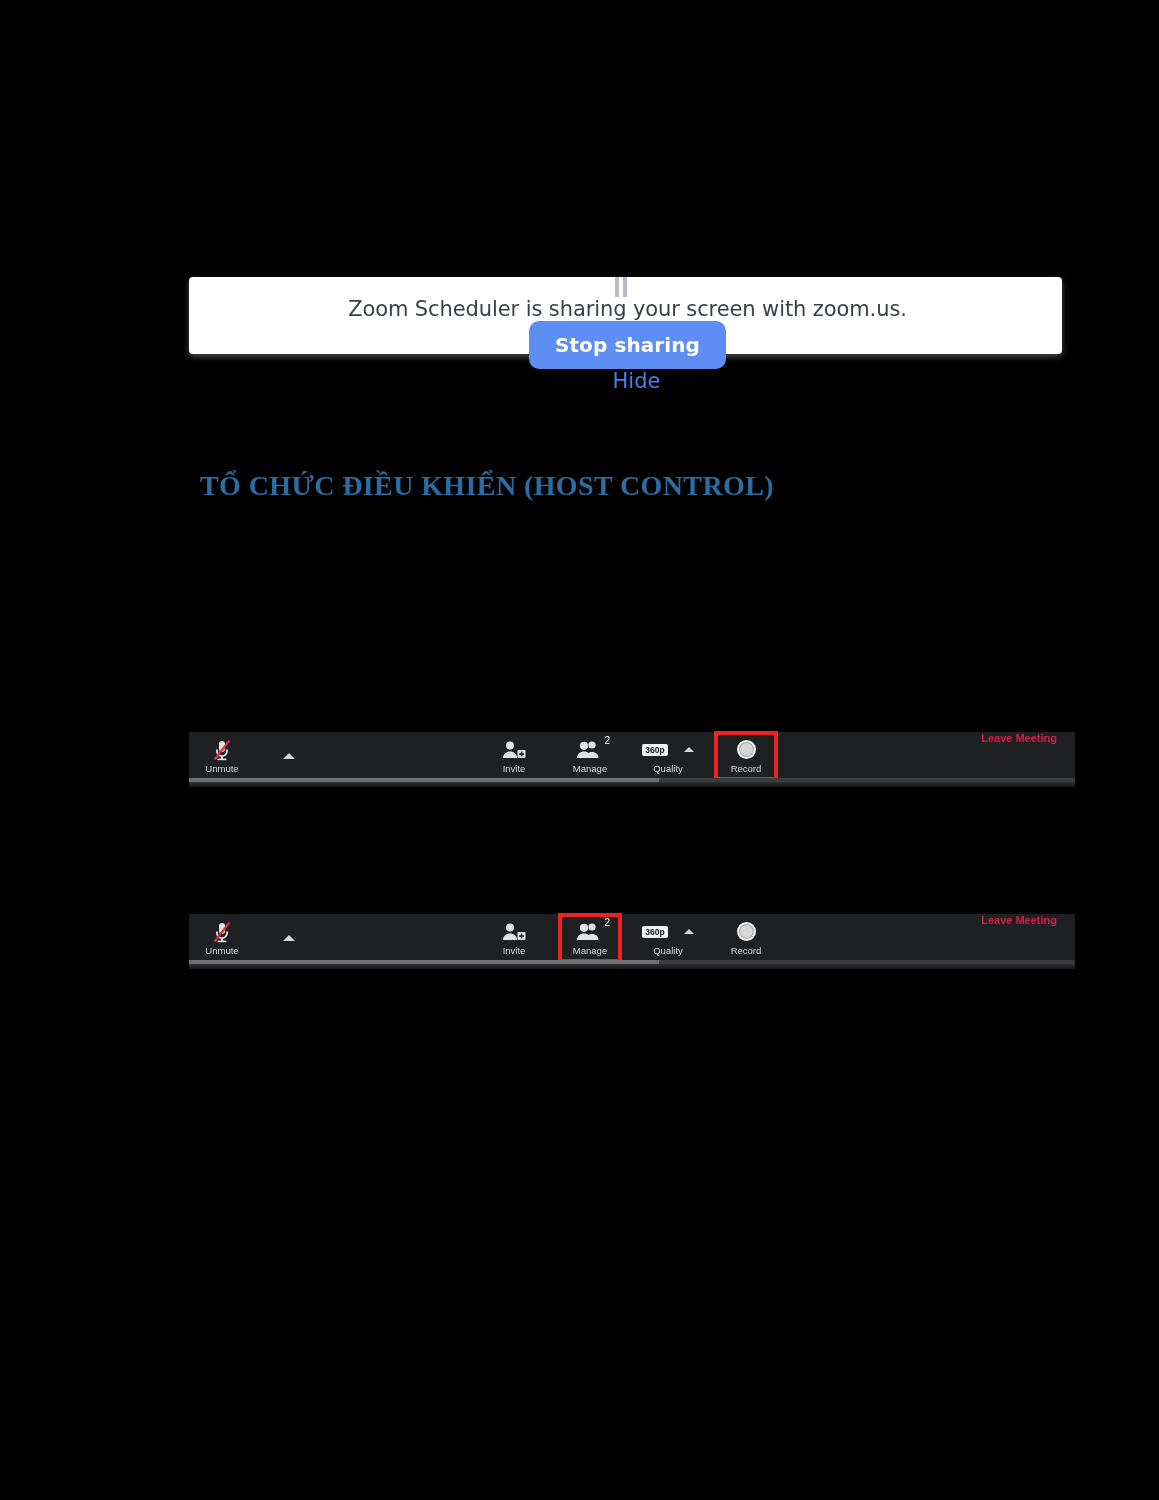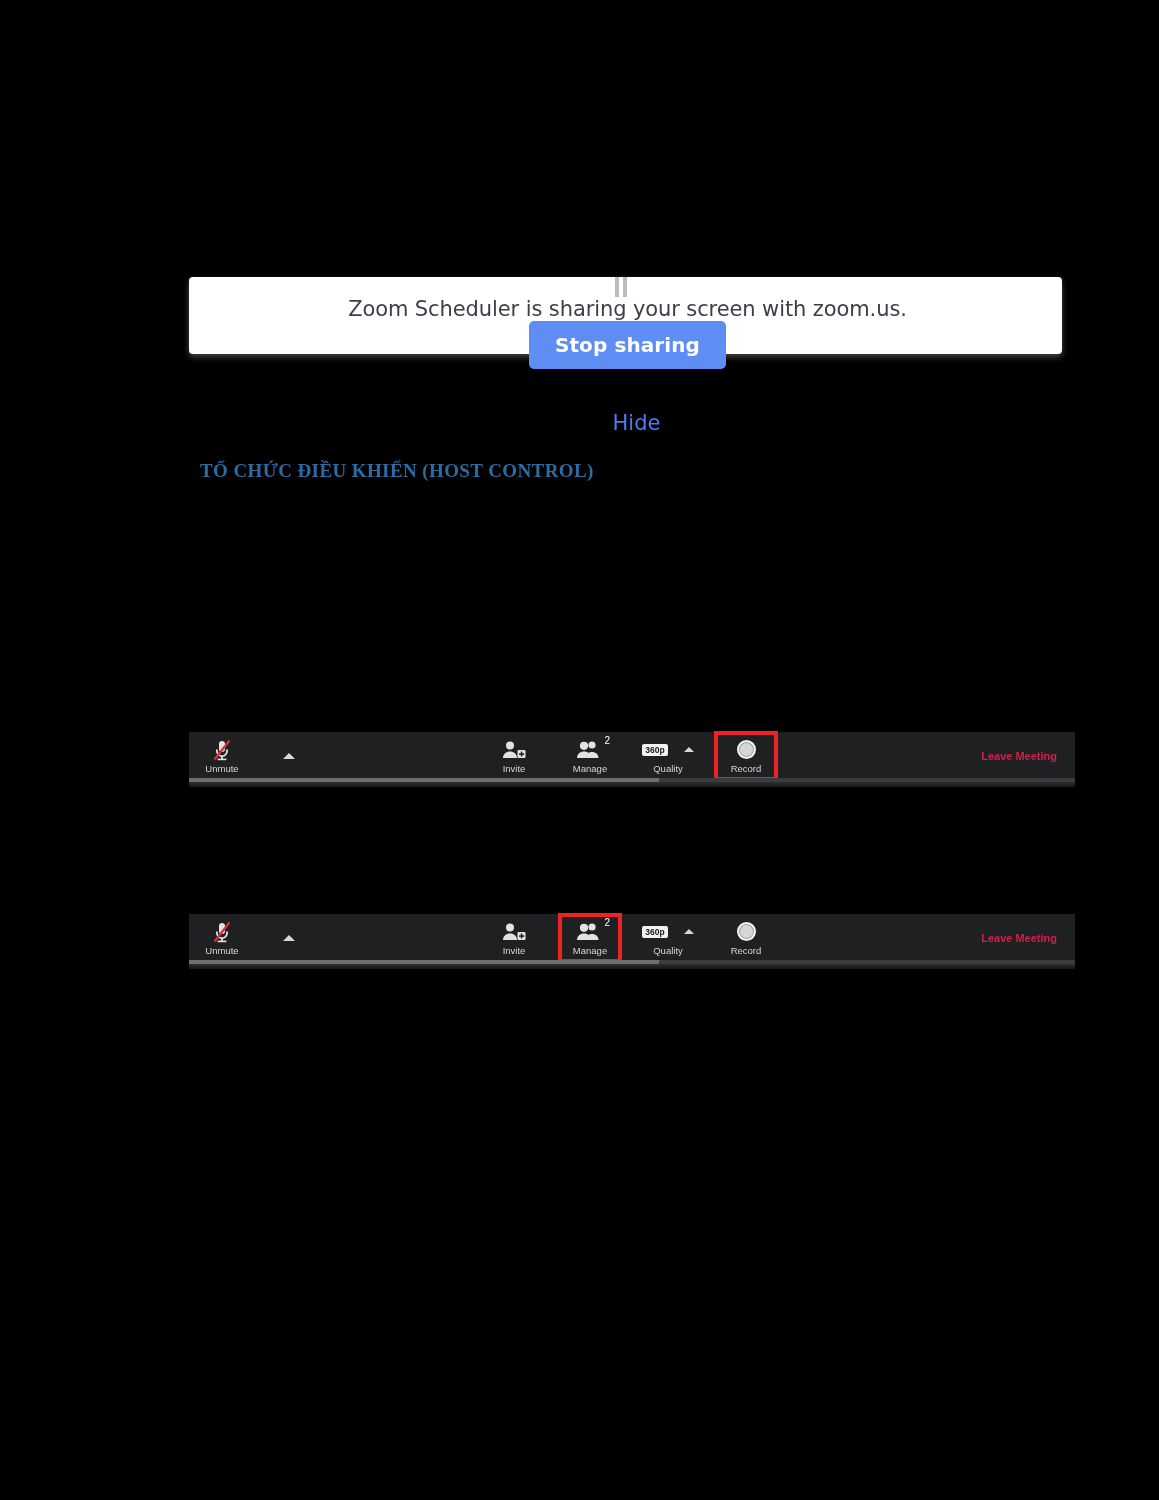--- a/index.html
+++ b/index.html
@@ -53,45 +53,44 @@
     white-space: nowrap;
   }
   .stop-sharing-btn {
     flex: 0 0 auto;
     background: #5e8df4;
     color: #ffffff;
     font-family: "DejaVu Sans", sans-serif;
     font-size: 20px;
     font-weight: bold;
     border: none;
-    border-radius: 5px;
+    border-radius: 10px;
     padding: 14px 26px;
     cursor: pointer;
     letter-spacing: 0.1px;
     line-height: 1;
   }
   .hide-link {
     flex: 0 0 auto;
     color: #4b7cf0;
     font-family: "DejaVu Sans", sans-serif;
     font-size: 21px;
     margin-left: 26px;
     margin-right: 8px;
     cursor: pointer;
     text-decoration: none;
-    margin-top: 42px;
   }
 
   
   .section-heading {
     position: absolute;
     left: 200px;
-    top: 460px;
+    top: 470px;
     font-family: "Liberation Serif", serif;
-    font-size: 19px;
+    font-size: 28px;
     font-weight: bold;
     color: #2b6ca3;
     letter-spacing: 0.4px;
     white-space: nowrap;
   }
 
   
   .zoom-toolbar {
     position: absolute;
     left: 189px;
@@ -132,21 +131,20 @@
   .tb-center {
     display: flex;
     align-items: center;
     flex: 0 0 auto;
     margin-left: 190px;
     gap: 18px;
   }
   .tb-spacer { flex: 1 1 auto; }
   .tb-right {
     display: flex;
-    align-items: center;
     padding-right: 18px;
     flex: 0 0 auto;
   }
 
   .tb-item {
     position: relative;
     width: 58px;
     height: 44px;
     display: flex;
     flex-direction: column;

